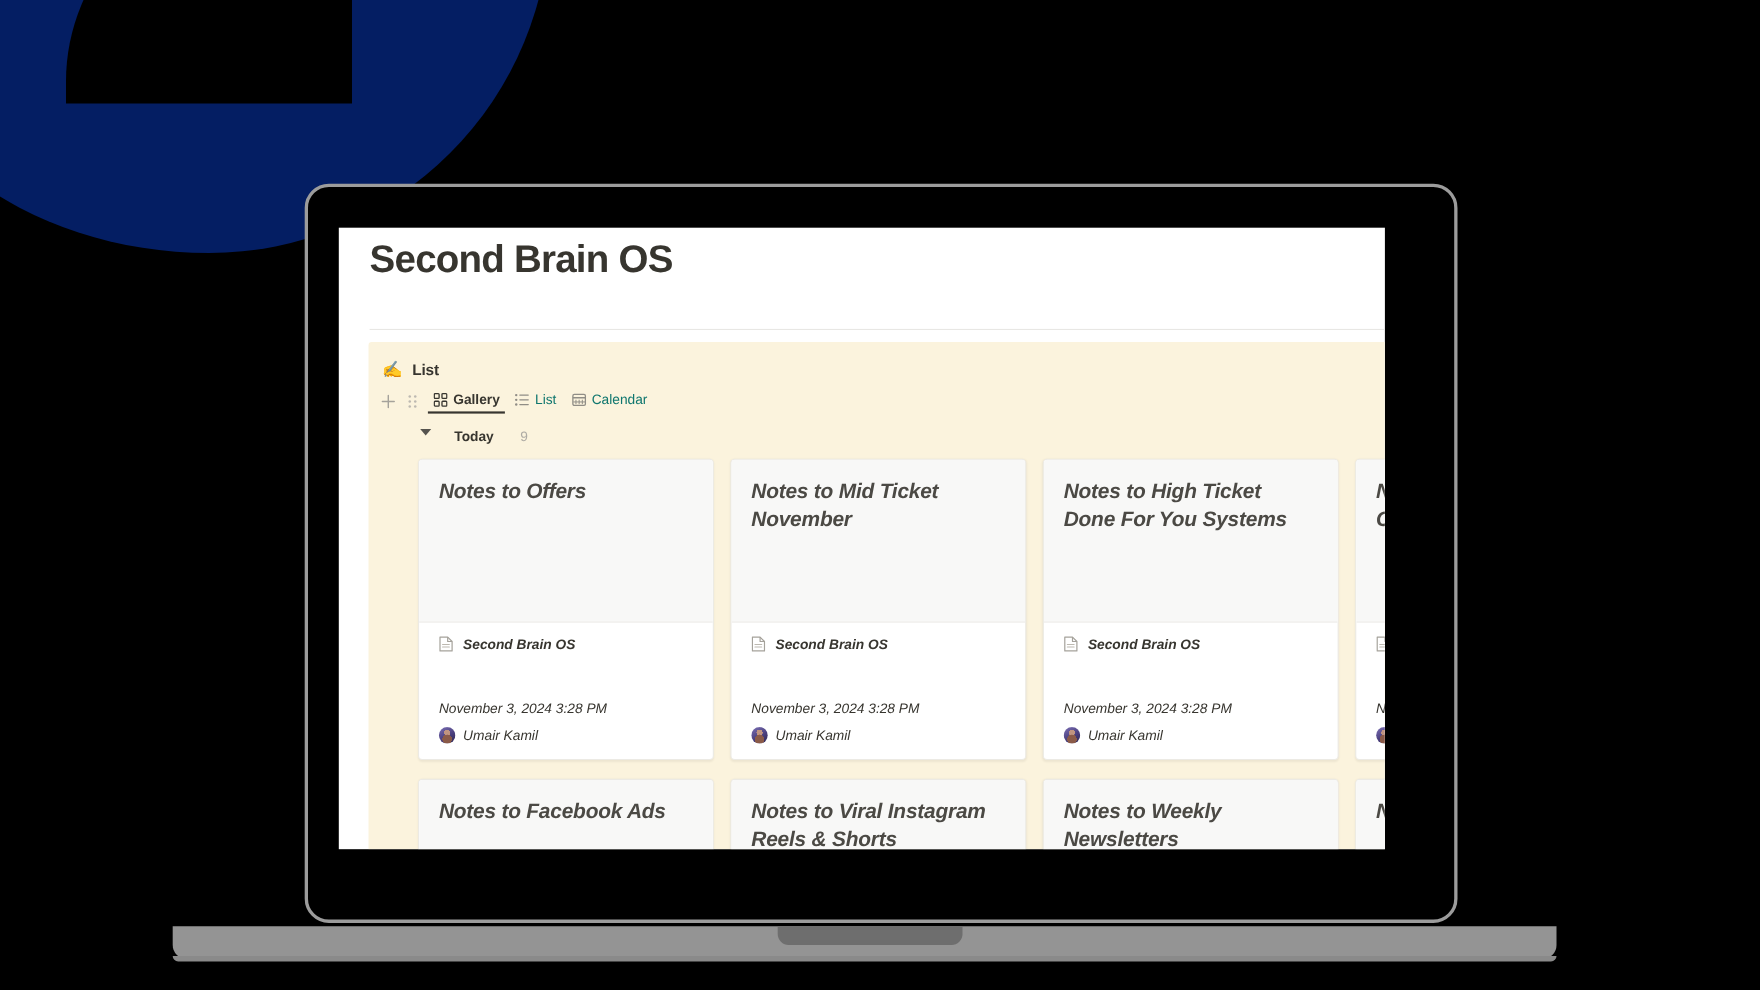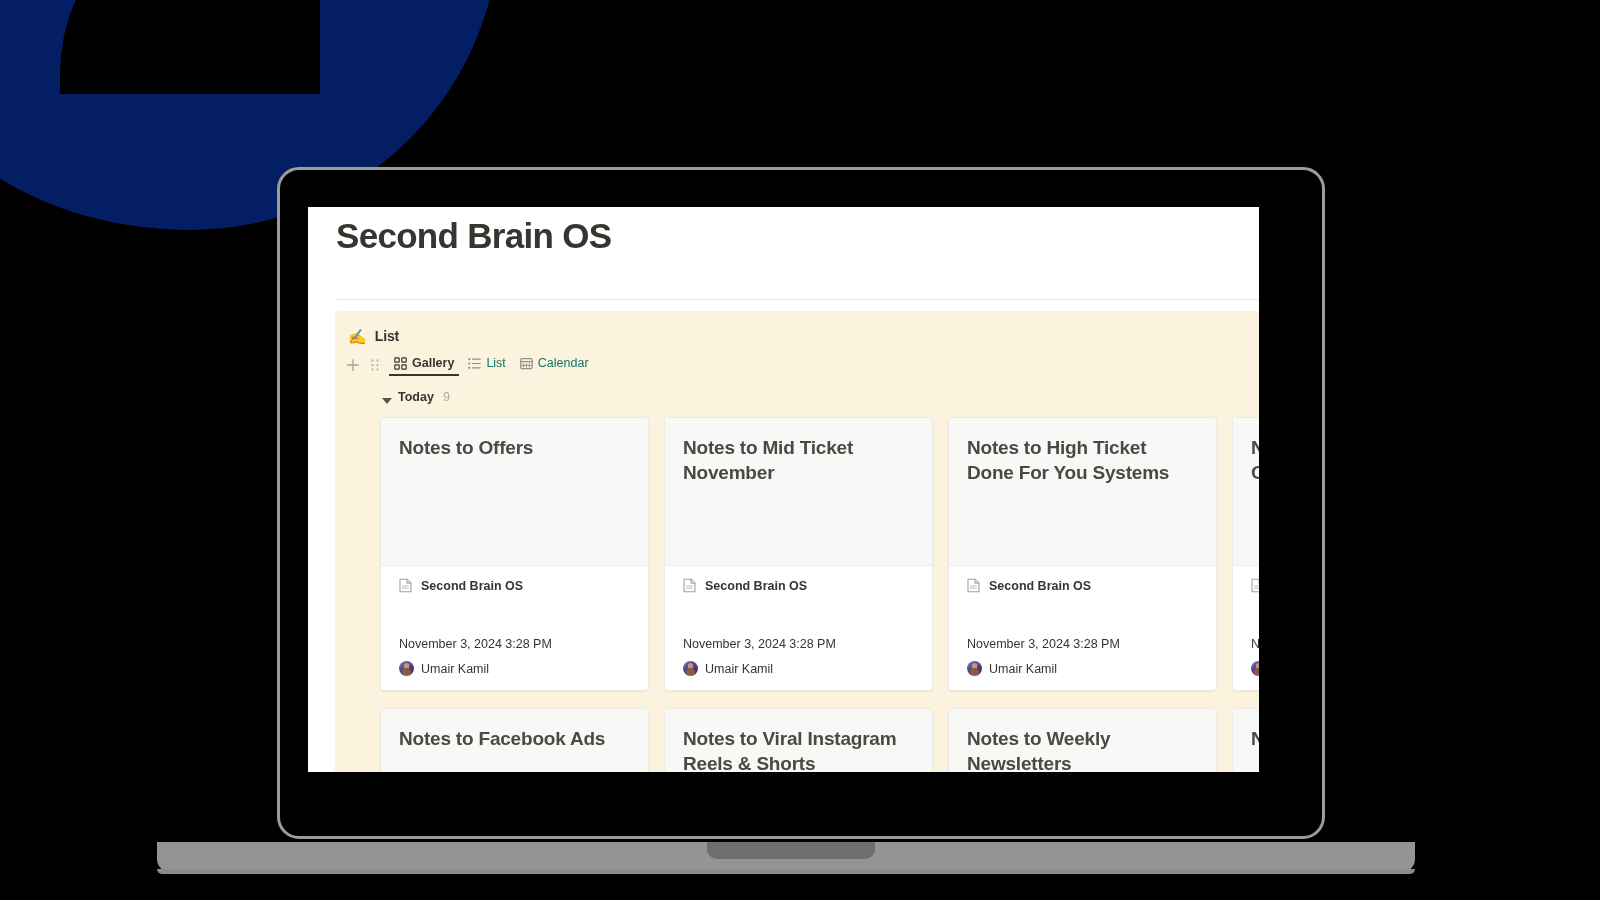--- a/index.html
+++ b/index.html
@@ -183,22 +183,22 @@
     justify-content: center;
     width: 20px;
     height: 20px;
     margin-right: 2px;
   }
   .icon-svg { display: block; }
 
   
   .group-head {
     display: flex;
-    align-items: flex-end;
-    gap: 6px;
+    align-items: flex-start;
+    gap: 21px;
     padding: 14px 0 0 47px;
   }
   .group-caret {
     width: 0; height: 0;
     border-left: 5px solid transparent;
     border-right: 5px solid transparent;
     border-top: 6px solid #55534e;
   }
   .group-label {
     font-size: 12.5px;
@@ -210,20 +210,21 @@
     color: #aeaba4;
     margin-left: 3px;
   }
 
   
   .gallery {
     display: grid;
     grid-template-columns: repeat(4, 267px);
     gap: 17px 17px;
     padding: 13px 0 0 45px;
+    font-style: italic;
   }
   .card {
     width: 267px;
     background: #ffffff;
     border: 1px solid #eceae4;
     border-radius: 4px;
     box-shadow: 0 1px 2px rgba(15,15,15,0.06);
     overflow: hidden;
   }
   .card-cover {

